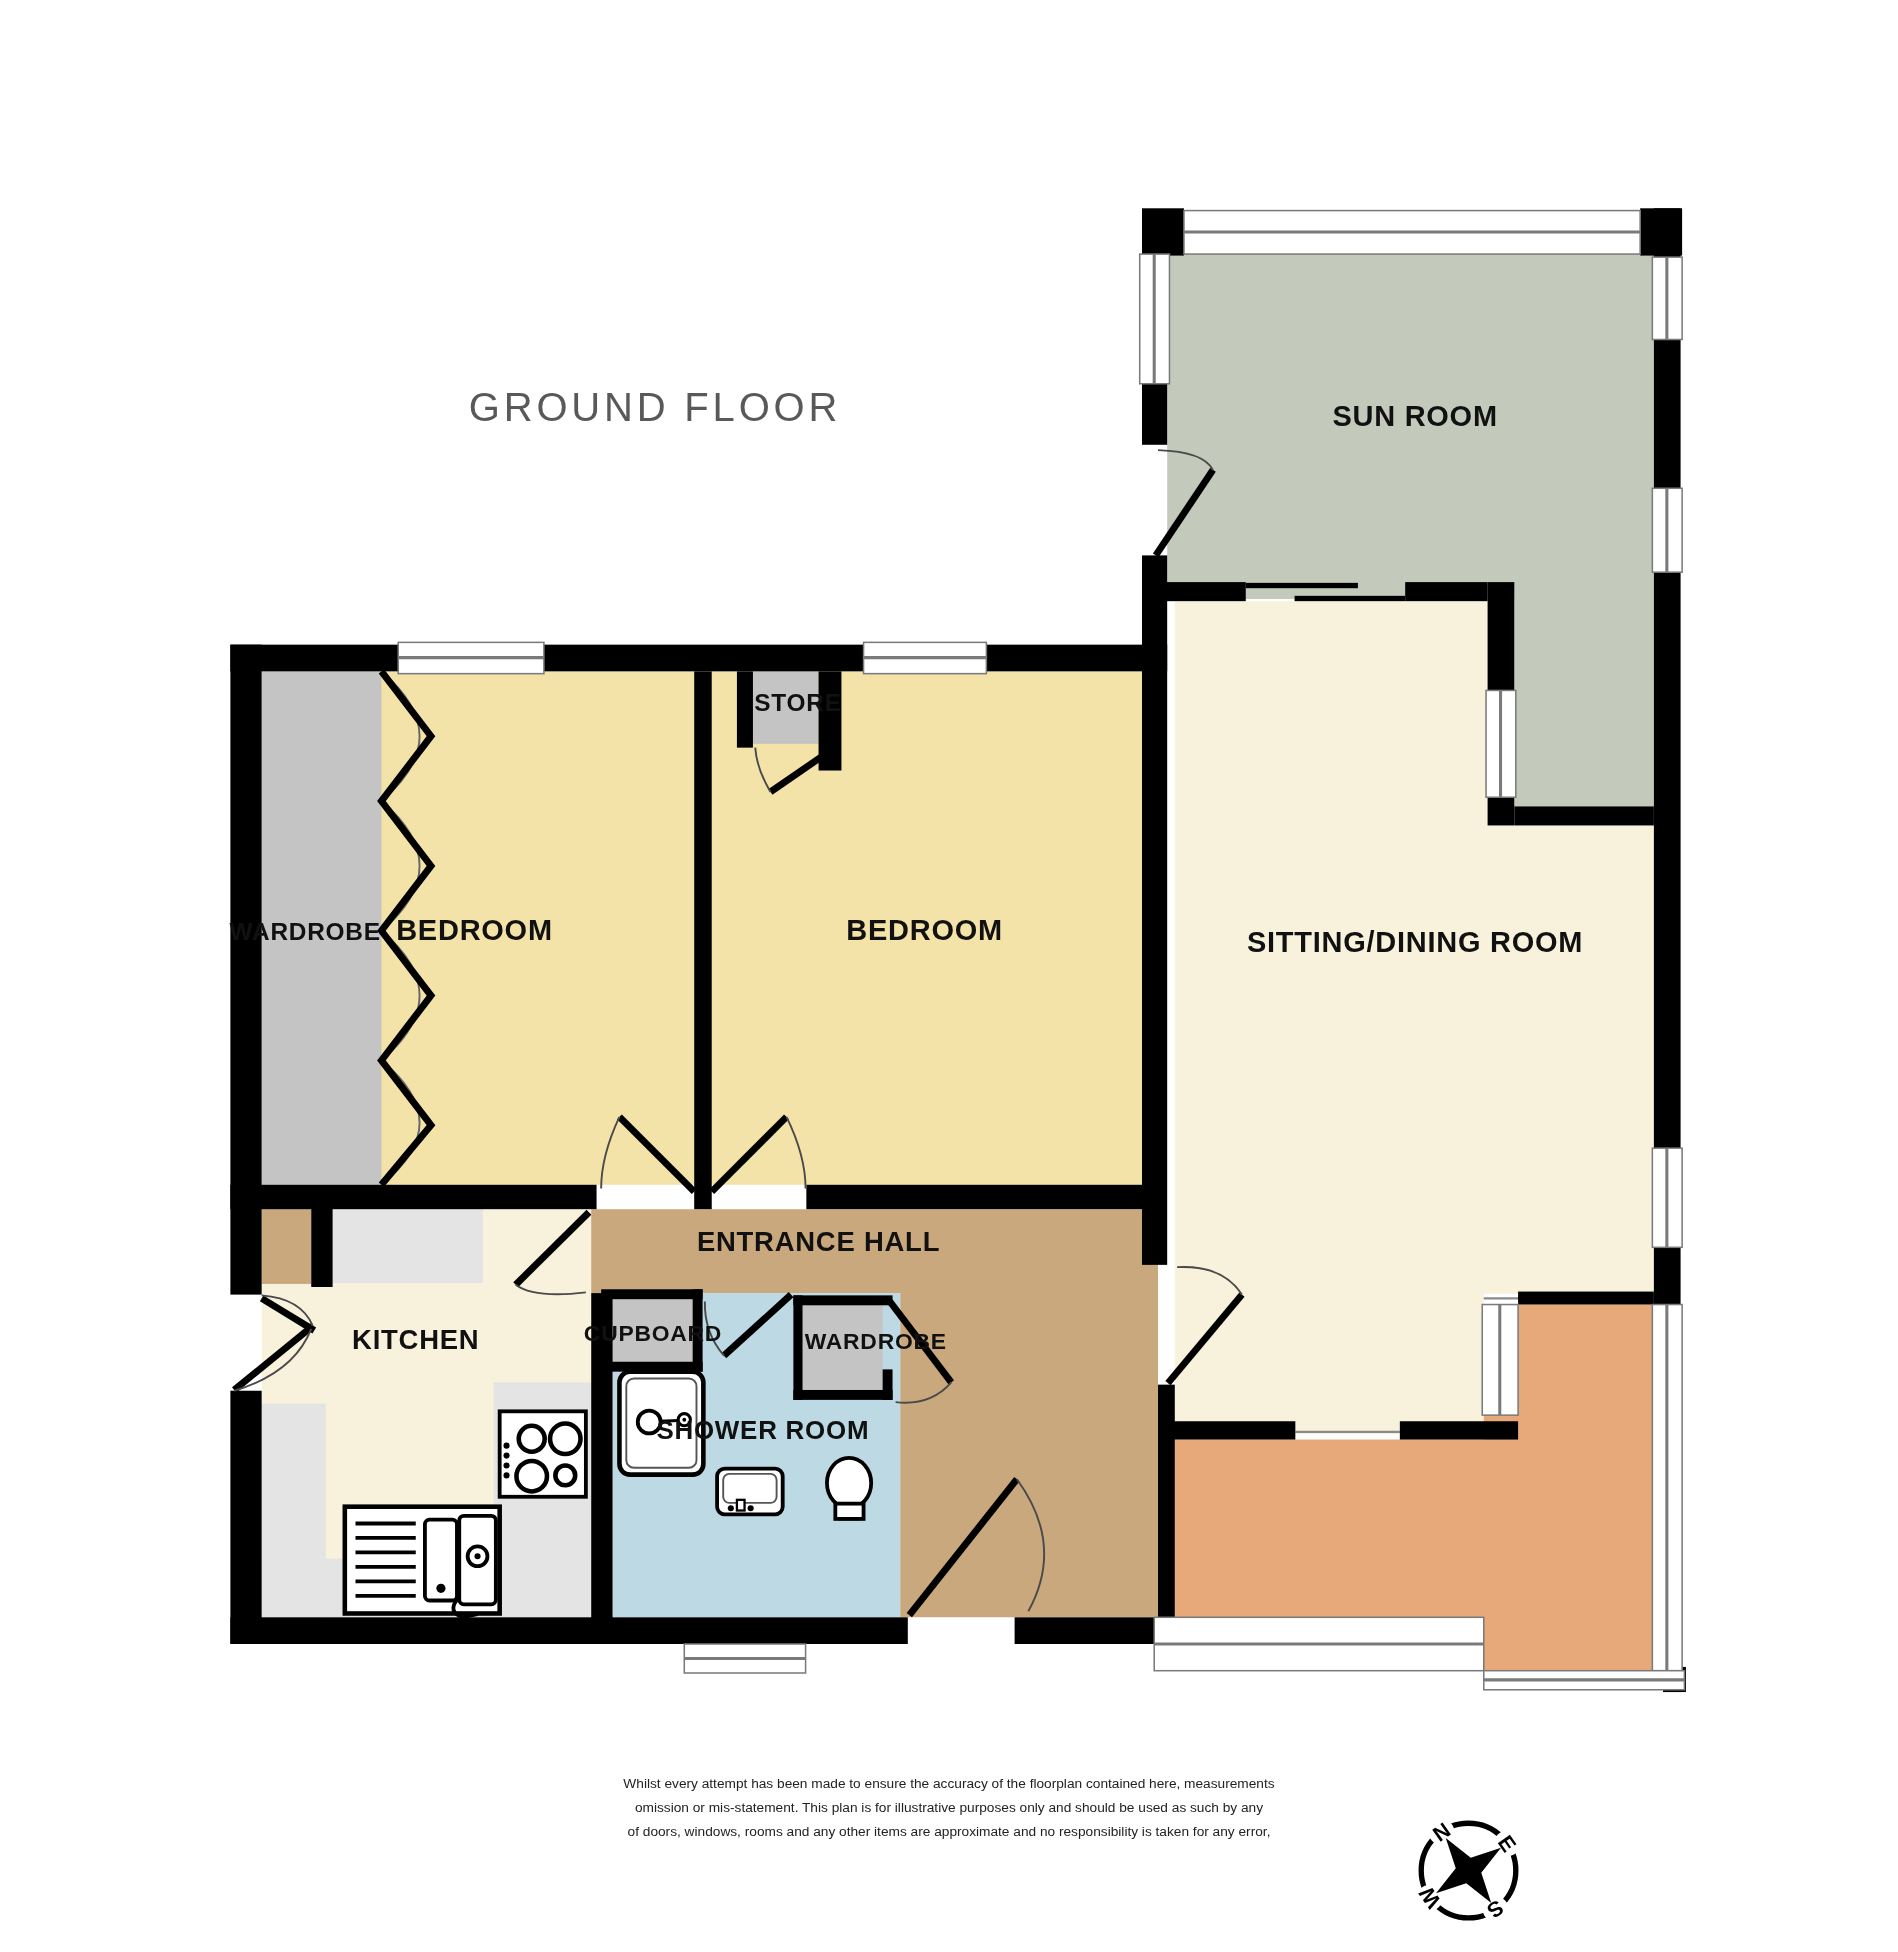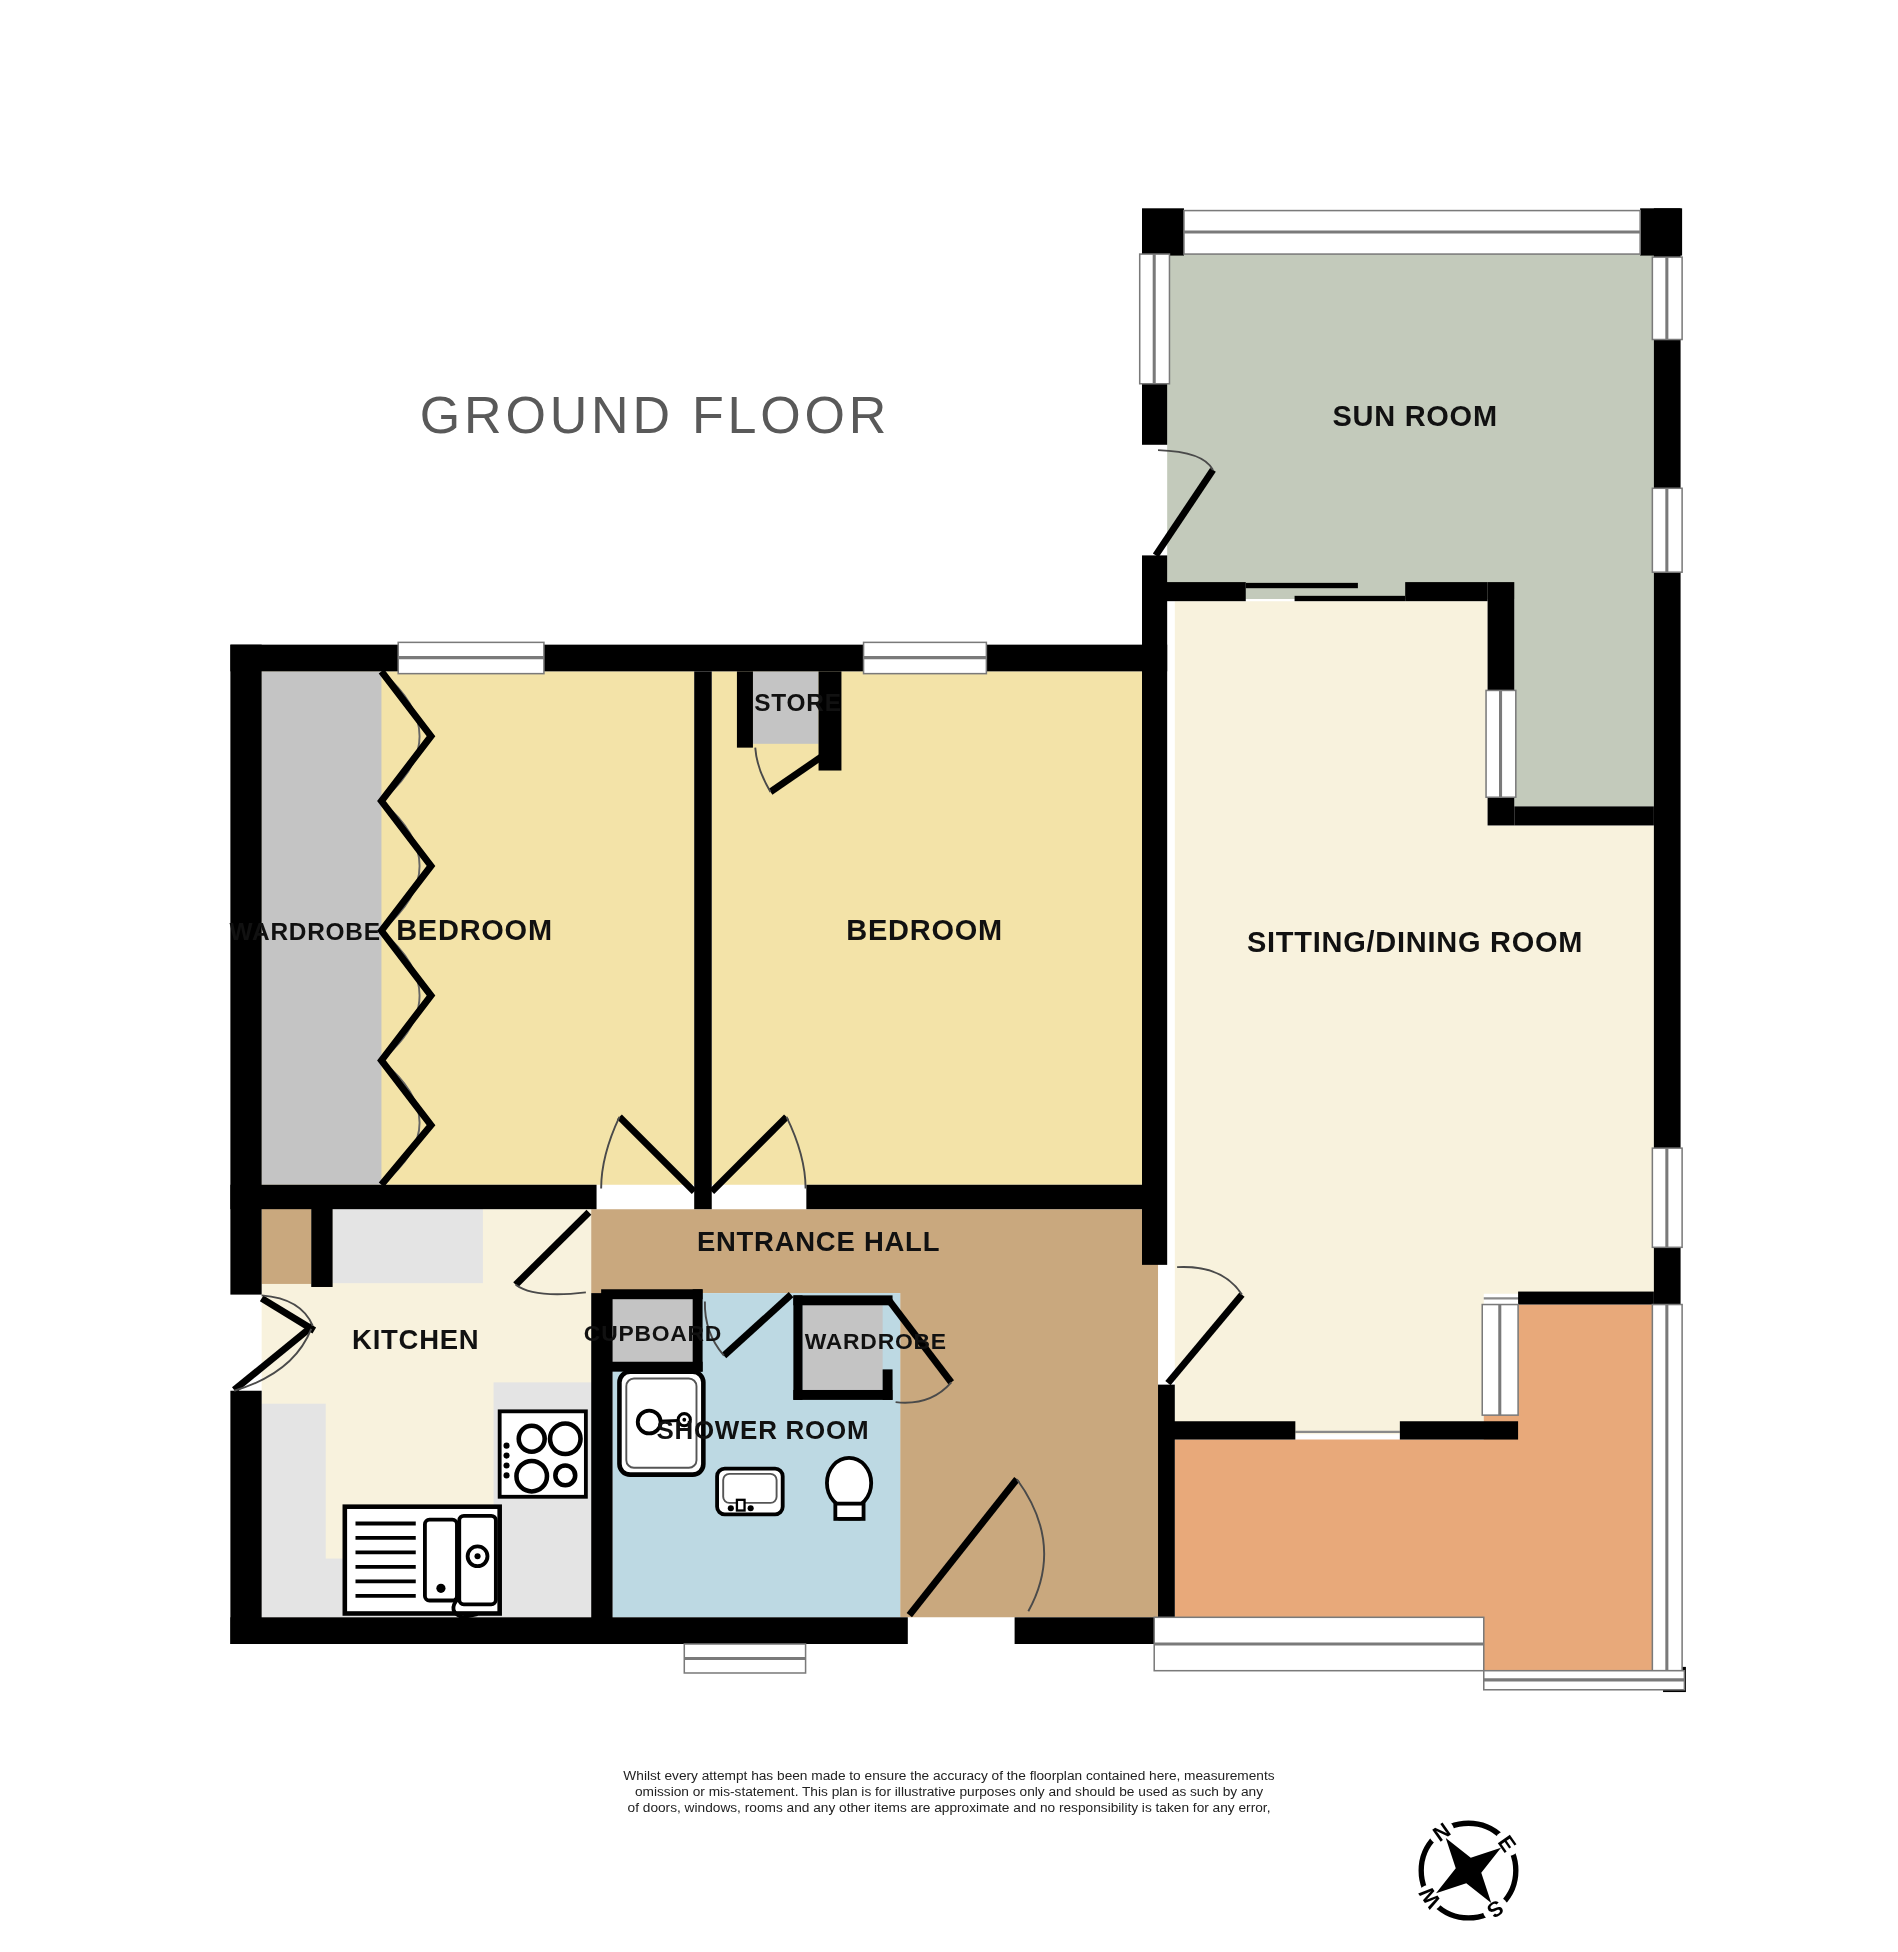--- a/index.html
+++ b/index.html
@@ -20,24 +20,24 @@
   .thinline{stroke:#8a8a8a;stroke-width:3;fill:none;}
   .leaf{stroke:#000000;stroke-width:9;fill:none;stroke-linecap:butt;}
   .arc{stroke:#4a4a4a;stroke-width:2.5;fill:none;}
   .zig{stroke:#000000;stroke-width:9;fill:none;stroke-linejoin:miter;}
   .zigarc{stroke:#666666;stroke-width:2.5;fill:none;}
   .fix{stroke:#000000;fill:#ffffff;}
   .fixthin{stroke:#555555;fill:none;stroke-width:2.5;}
   .lbl{font-family:"Liberation Sans",sans-serif;font-weight:bold;fill:var(--c-label);
        text-anchor:middle;letter-spacing:1px;}
   .title{position:absolute;top:385px;left:655px;transform:translateX(-50%);
-         font-size:52px;font-weight:400;color:var(--c-title);letter-spacing:3.8px;white-space:nowrap;}
+         font-size:40px;font-weight:400;color:var(--c-title);letter-spacing:3.8px;white-space:nowrap;}
   .disclaimer{position:absolute;top:1768px;left:0;width:1898px;text-align:center;
               font-size:13.7px;line-height:16px;color:var(--c-disc);}
-  .disclaimer span{display:block;}
+  .disclaimer span{display:block;margin-top:8px;}
   .compass-letter{font-family:"Liberation Sans",sans-serif;font-weight:bold;font-size:28px;
                   fill:#000;text-anchor:middle;}
 </style>
 </head>
 <body>
 
 <div class="title">GROUND FLOOR</div>
 
 <svg width="1898" height="1953" viewBox="0 0 2488 2560">
 

